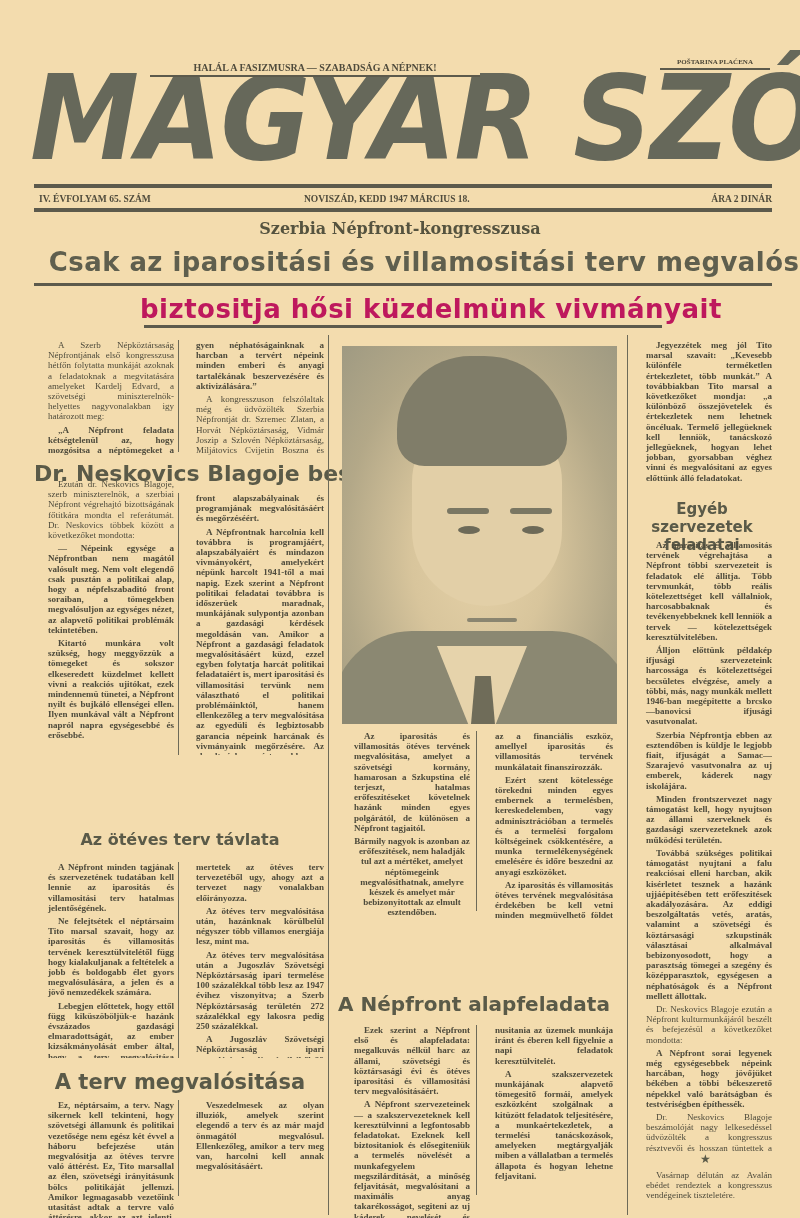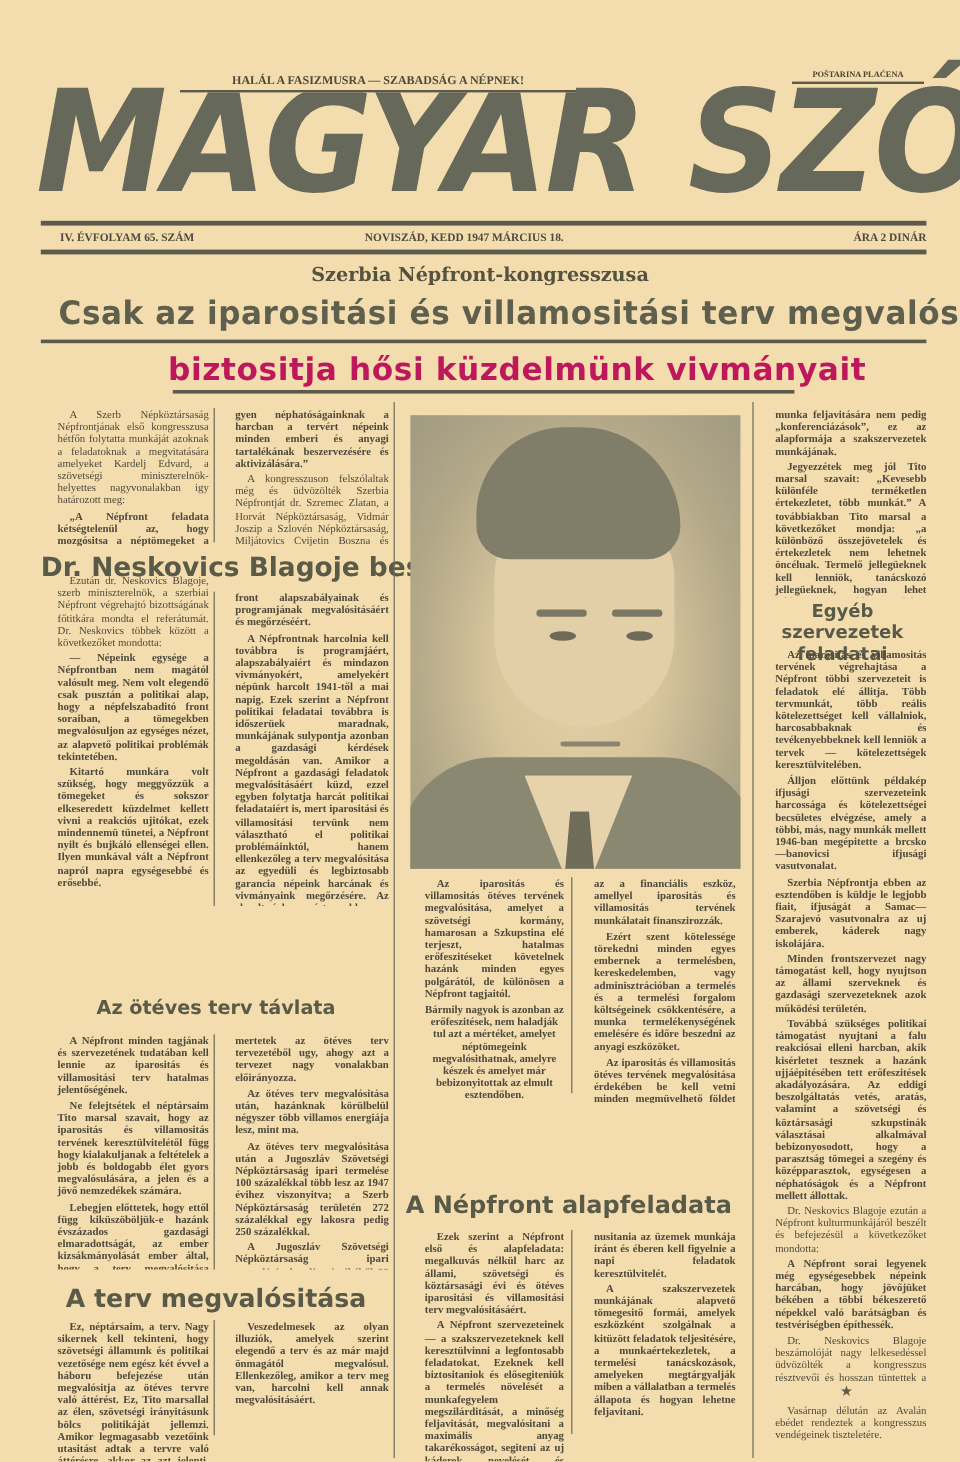--- a/index.html
+++ b/index.html
@@ -78,21 +78,21 @@
 </style>
 </head>
 <body>
 
 <div>
   <div class="motto">HALÁL A FASIZMUSRA — SZABADSÁG A NÉPNEK!</div>
   <div class="postage">POŠTARINA PLAĆENA</div>
   <div class="mast-title">MAGYAR SZÓ</div>
   <div class="rule" style="left:34px; top:184px; width:738px; height:4px;"></div>
   <div class="dateline">
-    <span style="left:16px;">IV. ÉVFOLYAM 65. SZÁM</span>
+    <span style="left:5px;">IV. ÉVFOLYAM 65. SZÁM</span>
     <span style="left:270px;">NOVISZÁD, KEDD 1947 MÁRCIUS 18.</span>
     <span style="right:0;">ÁRA 2 DINÁR</span>
   </div>
   <div class="rule" style="left:34px; top:208px; width:738px; height:4px;"></div>
 </div>
 
 <div class="kicker">Szerbia Népfront-kongresszusa</div>
 <div class="headline1">Csak az iparositási és villamositási terv megvalósitása</div>
 <div class="rule" style="left:34px; top:283px; width:738px; height:3px;"></div>
 <div class="headline2">biztositja hősi küzdelmünk vivmányait</div>
@@ -184,21 +184,20 @@
 <div class="vline" style="left:476px; top:1025px; height:170px;"></div>
 <div class="col" style="left:481px; top:1025px; width:132px; height:193px;">
   <p class="bold" style="text-indent:0">nusitania az üzemek munkája iránt és éberen kell figyelnie a napi feladatok keresztülvitelét.</p>
   <p class="bold">A szakszervezetek munkájának alapvető tömegesitő formái, amelyek eszközként szolgálnak a kitüzött feladatok teljesitésére, a munkaértekezletek, a termelési tanácskozások, amelyeken megtárgyalják miben a vállalatban a termelés állapota és hogyan lehetne feljavitani.</p>
 
 </div>
 
 <div class="vline" style="left:627px; top:335px; height:880px;"></div>
 
 <div class="col" style="left:632px; top:340px; width:140px; height:158px;">
-  <p class="bold" style="text-indent:0">munka feljavitására nem pedig „konferenciázások”, ez az alapformája a szakszervezetek munkájának.</p>
   <p class="bold">Jegyezzétek meg jól Tito marsal szavait: „Kevesebb különféle terméketlen értekezletet, több munkát.” A továbbiakban Tito marsal a következőket mondja: „a különböző összejövetelek és értekezletek nem lehetnek öncéluak. Termelő jellegüeknek kell lenniök, tanácskozó jellegüeknek, hogyan lehet jobban, gyorsabban véghez vinni és megvalósitani az egyes előttünk álló feladatokat.</p>
 
 </div>
 <div class="sub" style="left:630px; top:500px; width:144px; font-size:15px; white-space:normal; line-height:18px;">Egyéb szervezetek feladatai</div>
 <div class="col" style="left:632px; top:540px; width:140px; height:612px;">
   <p class="bold">Az iparositás és villamositás tervének végrehajtása a Népfront többi szervezeteit is feladatok elé állitja. Több tervmunkát, több reális kötelezettséget kell vállalniok, harcosabbaknak és tevékenyebbeknek kell lenniök a tervek — kötelezettségek keresztülvitelében.</p>
   <p class="bold">Álljon előttünk példakép ifjusági szervezeteink harcossága és kötelezettségei becsületes elvégzése, amely a többi, más, nagy munkák mellett 1946-ban megépitette a brcsko—banovicsi ifjusági vasutvonalat.</p>
   <p class="bold">Szerbia Népfrontja ebben az esztendőben is küldje le legjobb fiait, ifjuságát a Samac—Szarajevó vasutvonalra az uj emberek, káderek nagy iskolájára.</p>
   <p class="bold">Minden frontszervezet nagy támogatást kell, hogy nyujtson az állami szerveknek és gazdasági szervezeteknek azok működési területén.</p>
   <p class="bold">Továbbá szükséges politikai támogatást nyujtani a falu reakciósai elleni harcban, akik kisérletet tesznek a hazánk ujjáépitésében tett erőfeszitések akadályozására. Az eddigi beszolgáltatás vetés, aratás, valamint a szövetségi és köztársasági szkupstinák választásai alkalmával bebizonyosodott, hogy a parasztság tömegei a szegény és középparasztok, egységesen a néphatóságok és a Népfront mellett állottak.</p>

